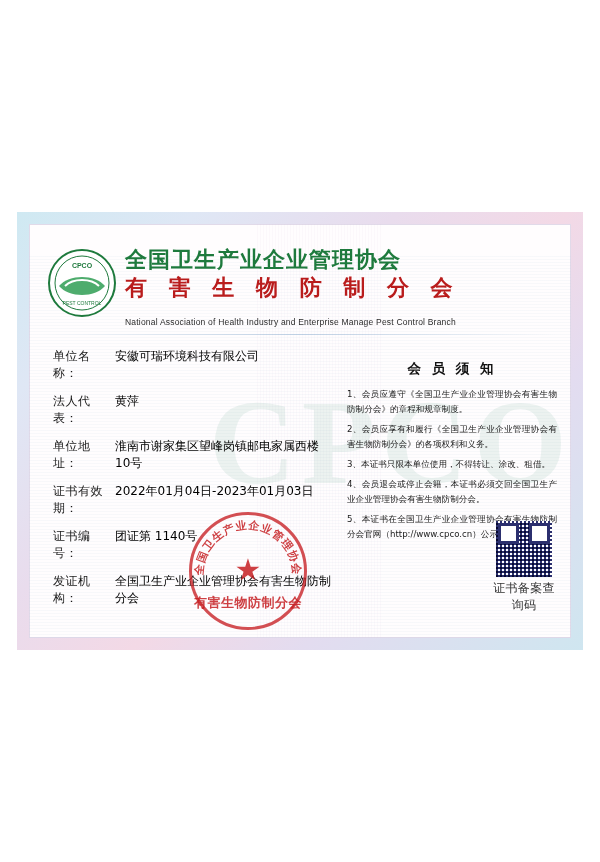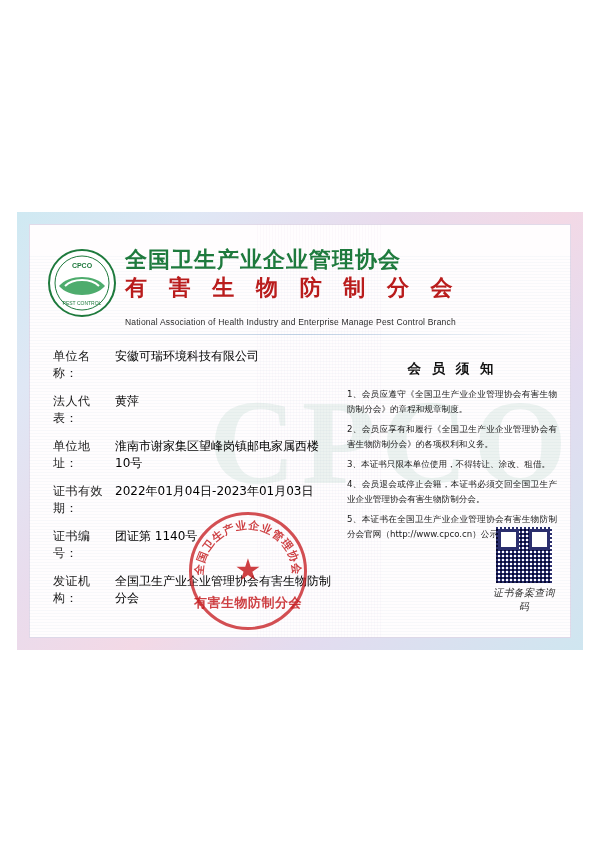--- a/index.html
+++ b/index.html
@@ -191,25 +191,24 @@
     content: "";
     position: absolute;
     width: 15px;
     height: 15px;
     border: 3px solid #2b2f6e;
     background: #fff;
   }
   .qr::before { left: 2px; top: 2px; }
   .qr::after { right: 2px; top: 2px; }
   .qr-label {
-    font-size: 10px;
+    font-size: 12px;
     color: #333;
     margin-top: 3px;
     letter-spacing: 0.3px;
-    font-style: italic;
   }
   
   .seal {
     position: absolute;
     left: 160px;
     top: 288px;
     width: 118px;
     height: 118px;
     pointer-events: none;
   }

